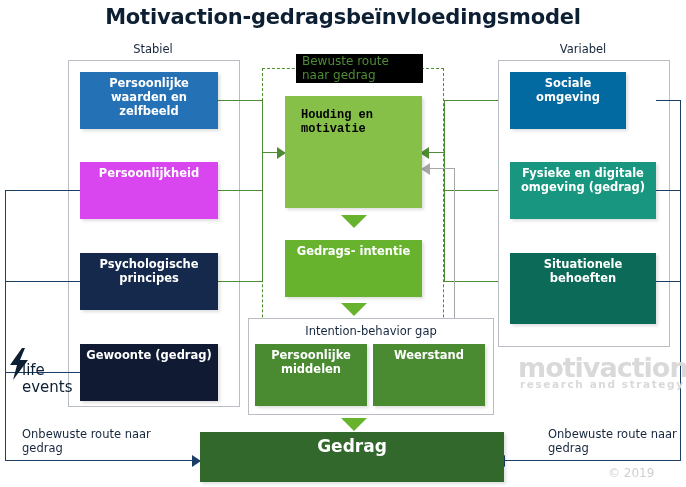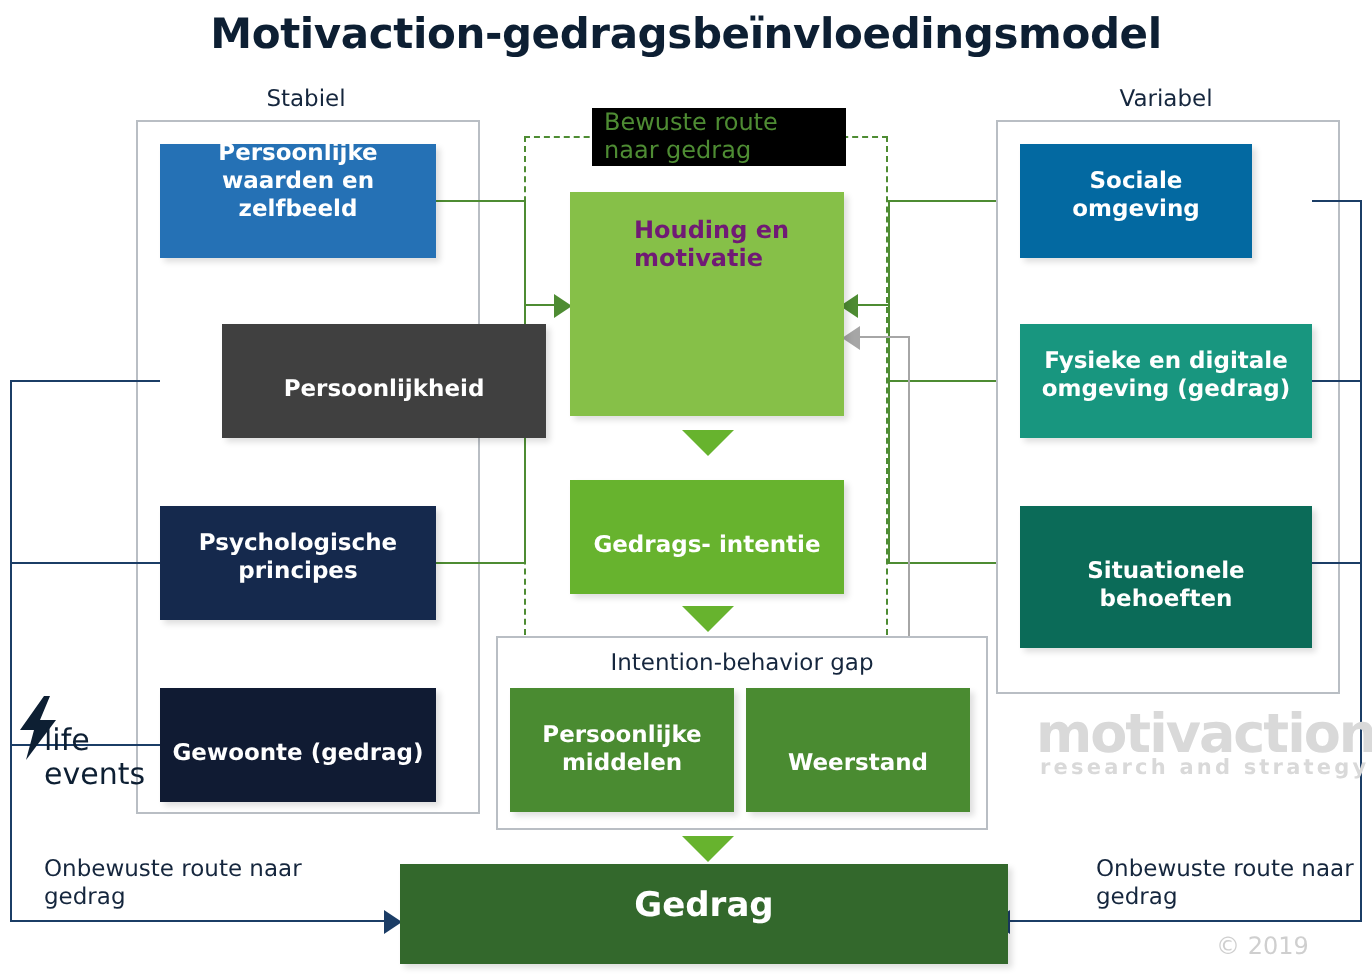--- a/index.html
+++ b/index.html
@@ -38,39 +38,40 @@
 
   
   .group-frame {
     border: 1px solid #b9bec4;
     background: transparent;
   }
 
   
   .node {
     display: flex;
-    align-items: flex-end;
+    align-items: flex-start;
     justify-content: center;
     text-align: center;
     color: #ffffff;
     font-weight: bold;
     font-size: 11.5px;
     line-height: 1.22;
     box-sizing: border-box;
-    padding: 18px 6px;
+    padding: 4px 6px;
     box-shadow: 2px 2px 3px rgba(0,0,0,0.13);
   }
   .node.big { font-size: 17px; }
 
   
   #attitude {
     box-sizing: border-box;
-    padding: 12px 10px 8px 30px;
-    color: #701a75;
+    padding: 12px 10px 8px 14px;
+    color: #000000;
     box-shadow: 2px 2px 3px rgba(0,0,0,0.13);
+    font-family: Liberation Mono, monospace;
   }
   #attitude .att-head {
     font-weight: bold;
     font-size: 12px;
     margin-bottom: 9px;
     padding-left: 2px;
   }
   #attitude ul {
     margin: 0; padding: 0; list-style: none;
   }
@@ -228,21 +229,21 @@
   </div>
   <div class="abs node" style="left: 373px; top: 344px; width: 112px; height: 62px; background: rgb(74, 139, 49);" id="gap-1">
     <span>Weerstand</span>
   </div>
 
   <div class="abs tri-down" style="left:341px; top:418px; border-top:13px solid #67b32e;"></div>
 
   <div class="abs node" style="left: 80px; top: 72px; width: 138px; height: 57px; background: rgb(37, 113, 181);" id="lb-0">
     <span>Persoonlijke waarden en zelfbeeld</span>
   </div>
-  <div class="abs node" style="left: 80px; top: 162px; width: 162px; height: 57px; background: #404040; margin-left: 31px;" id="lb-1">
+  <div class="abs node" style="left: 80px; top: 162px; width: 138px; height: 57px; background: #d946ef;" id="lb-1">
     <span>Persoonlijkheid</span>
   </div>
   <div class="abs node" style="left: 80px; top: 253px; width: 138px; height: 57px; background: rgb(21, 41, 77);" id="lb-2">
     <span>Psychologische principes</span>
   </div>
   <div class="abs node" style="left: 80px; top: 344px; width: 138px; height: 57px; background: rgb(16, 27, 51);" id="lb-3">
     <span>Gewoonte (gedrag)</span>
   </div>
 
   <div class="abs node" style="left: 510px; top: 72px; width: 116px; height: 57px; background: #0369a1;" id="rb-0">

